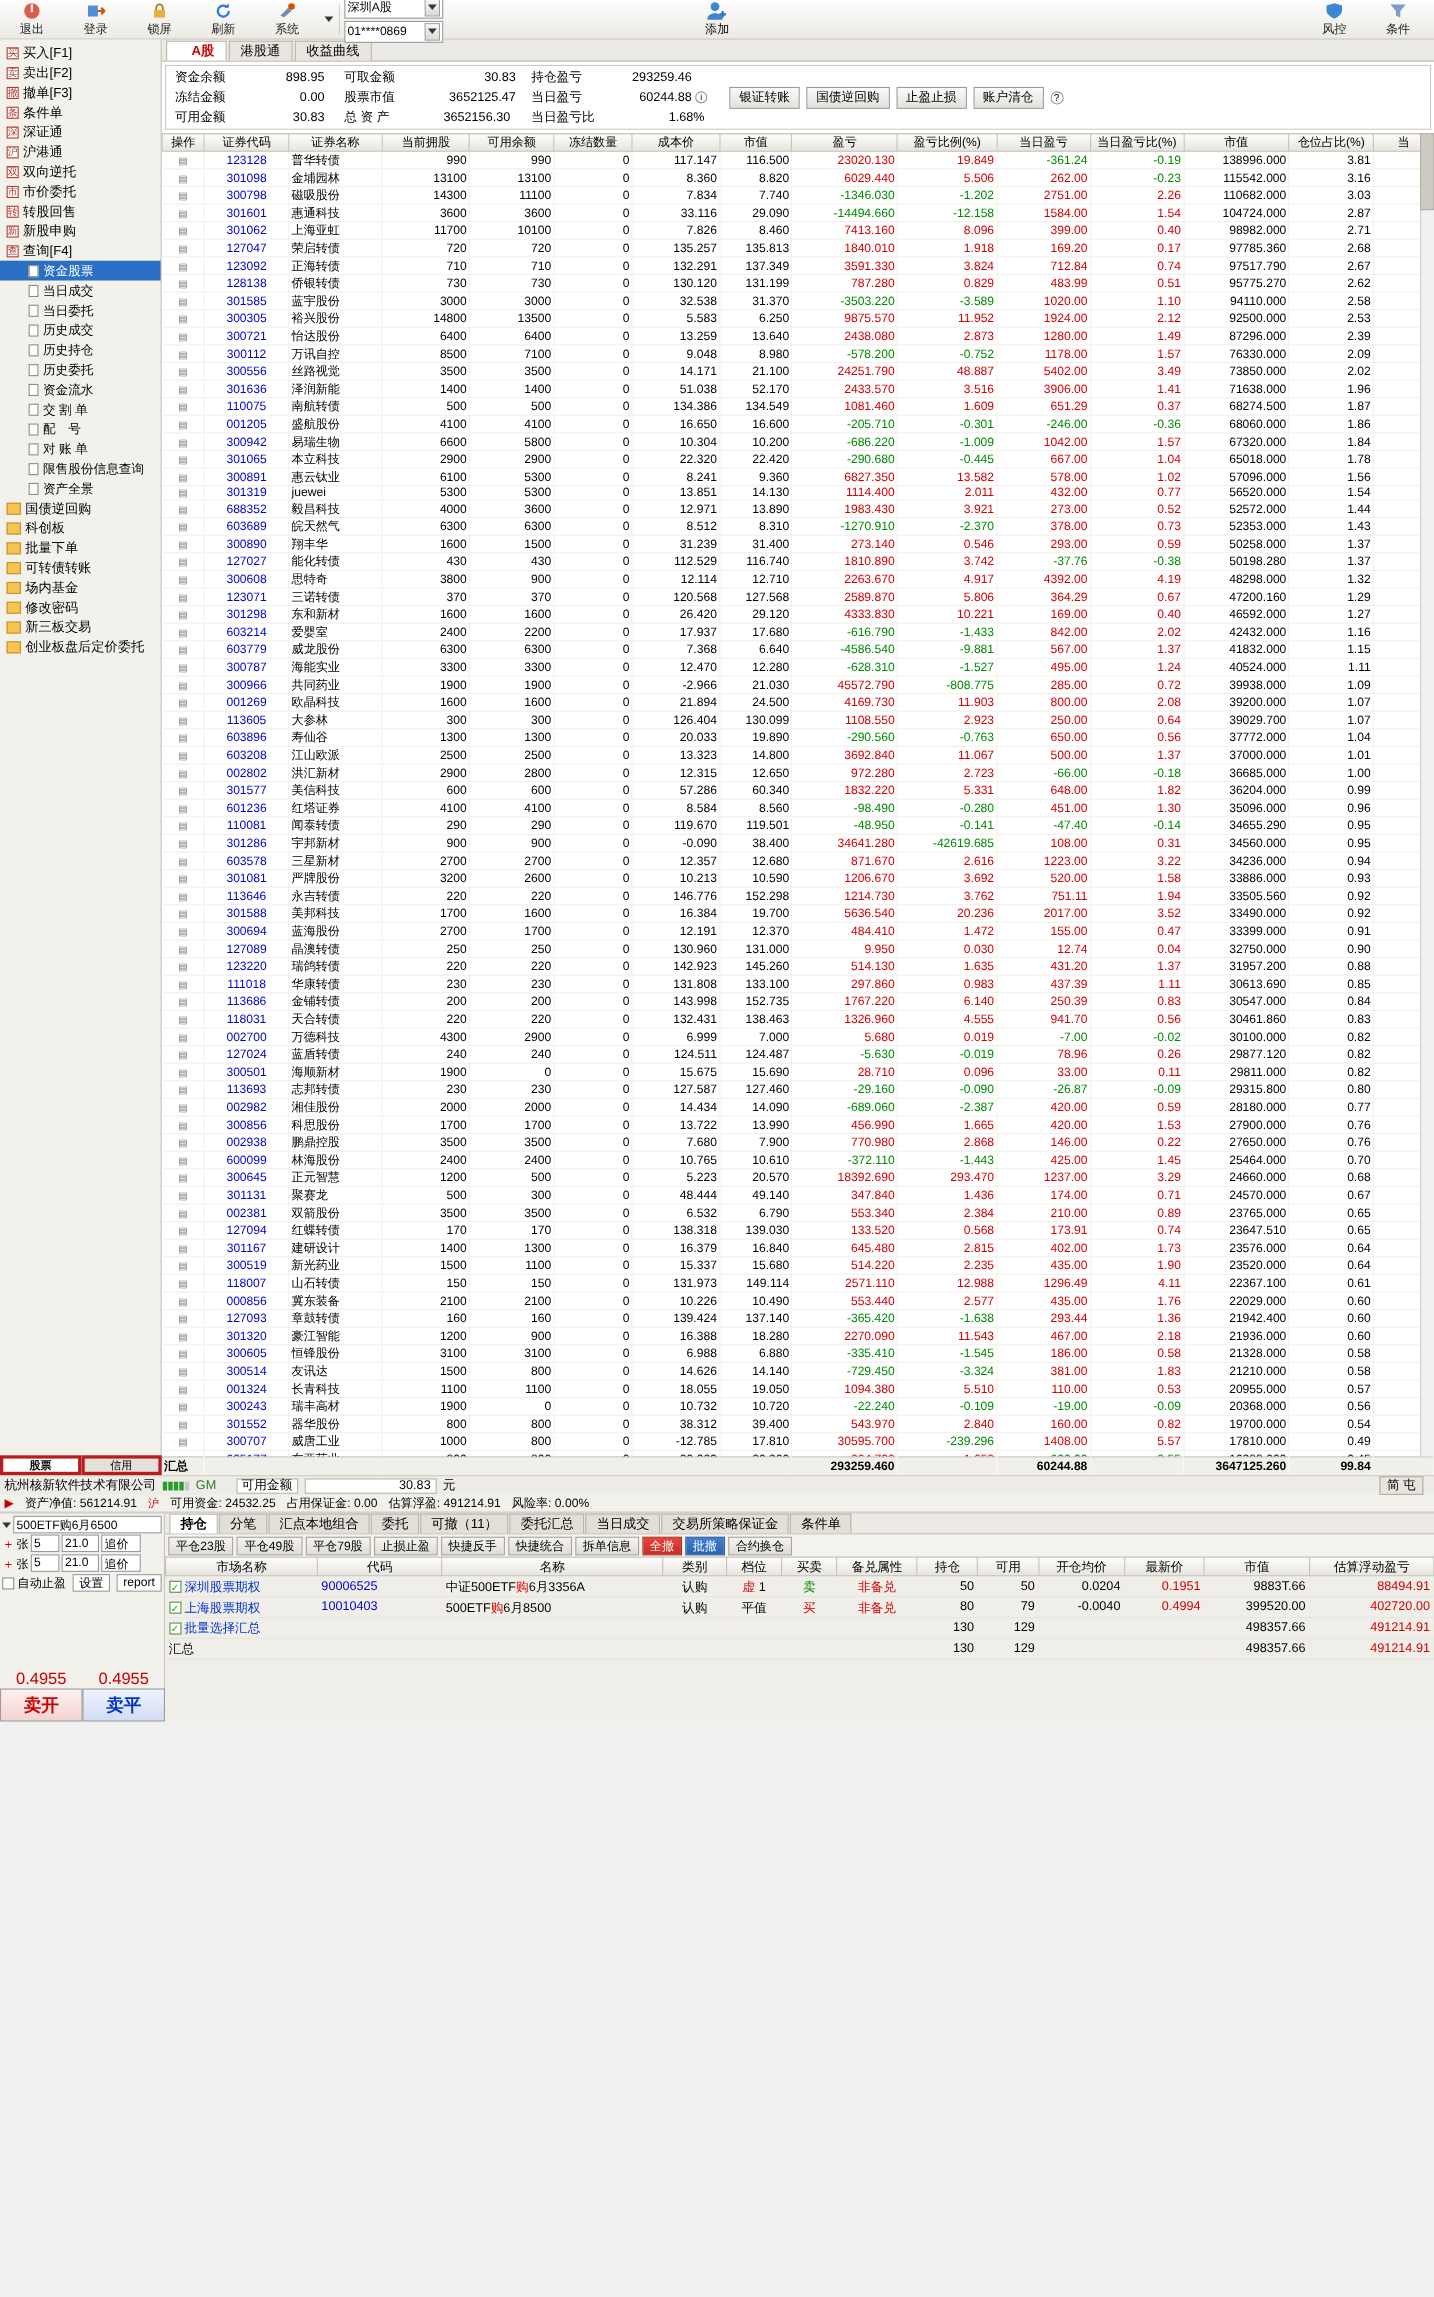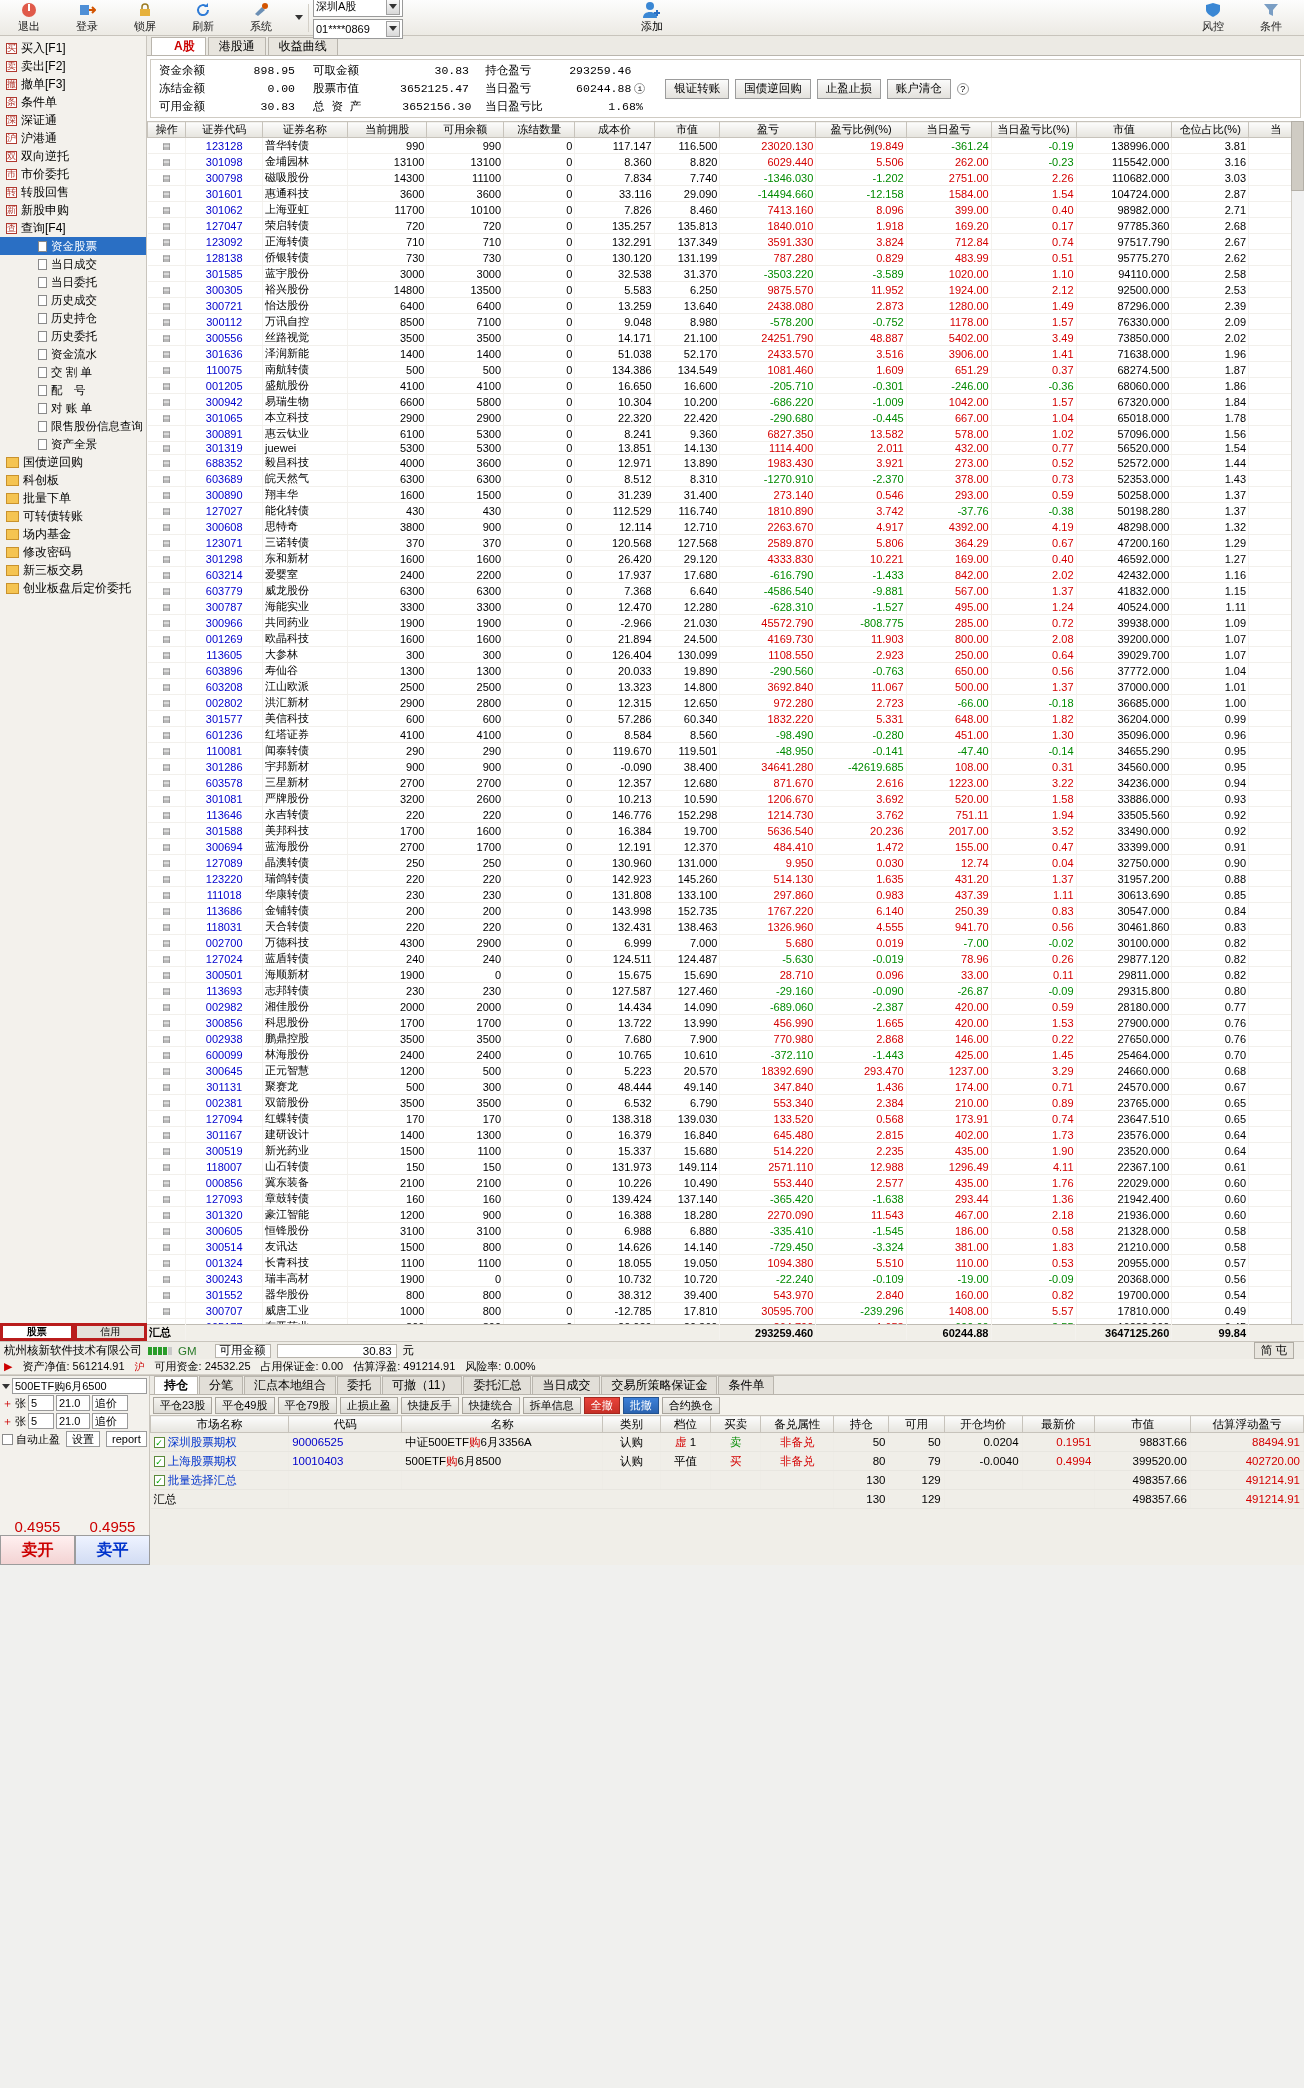--- a/index.html
+++ b/index.html
@@ -35,41 +35,41 @@
     display:flex; flex-direction:column; align-items:center; }
   .avatar-ic { width:20px;height:18px; }
   
   .main { display:flex; height:1305px; }
   .sidebar { width:147px; background:#f3f1ec; border-right:1px solid #c9c5bd;
      position:relative; }
   .menu-item { height:18px; display:flex; align-items:center; gap:4px; padding-left:6px;
      font-size:12px; color:#000; cursor:pointer;}
   .menu-item .sq { width:11px;height:11px;border:1px solid #b0392f; background:#fff;
      color:#b0392f; font-size:9px; line-height:9px; text-align:center; }
-  .menu-item.sub { padding-left:38px; font-size:11.5px; }
+  .menu-item.sub { padding-left:26px; font-size:11.5px; }
   .menu-item.sel { background:#2a6fc4; color:#fff; }
   .folder { width:13px; height:11px; background:#f5c451; border:1px solid #c9922c; }
   .doc { width:9px; height:11px; background:#fff; border:1px solid #8a8a8a; }
   .bottom-tabs { position:absolute; bottom:0; left:0; width:147px; display:flex; }
   .btab { flex:1; height:18px; border:3px solid #b91c1c; background:#e4e1da;
       font-size:10px; display:flex; align-items:center; justify-content:center; }
   .btab.active { background:#fff; font-weight:bold;}
   
   .content { flex:1; display:flex; flex-direction:column; background:#fff; }
   .ctabs { height:20px; background:#eceae4; display:flex; align-items:flex-end;
      border-bottom:1px solid #b9b5ad; padding-left:4px; gap:2px;}
   .ctab { height:18px; padding:0 10px; font-size:12px; border:1px solid #b9b5ad;
      border-bottom:none; background:#e0ddd6; display:flex; align-items:center; }
   .ctab.active { background:#fff; color:#c00; font-weight:bold;padding-left:22px;}
   .ctab.plain { background:#e8e5de; }
   
   .summary { border:1px solid #cfcbc3; margin:3px; padding:3px 4px; background:#fff;
      display:flex; font-size:11.5px; }
   .sumcol { display:flex; flex-direction:column; gap:3px; }
-  .sumline { display:flex; align-items:center;font-family:Liberation Mono, monospace; }
+  .sumline { display:flex; align-items:center; }
   .sumlbl { color:#000; }
   .sumval { text-align:right; }
   .btnrow { display:flex; gap:6px; align-items:center; margin-left:14px; }
   .minibtn { height:20px; padding:0 8px; border:1px solid #9c9c9c; background:linear-gradient(#fbfbfb,#e3e1dc);
      font-size:11.5px; display:flex; align-items:center; }
   
   .tblwrap { flex:1; overflow:hidden; position:relative; }
   table.grid { border-collapse:collapse; width:100%; font-size:11px; table-layout:fixed;}
   table.grid th { background:linear-gradient(#fcfcfc,#e6e4de); border:1px solid #c7c3bb;
      font-weight:normal; font-size:11px; height:16px; padding:0 2px; }

